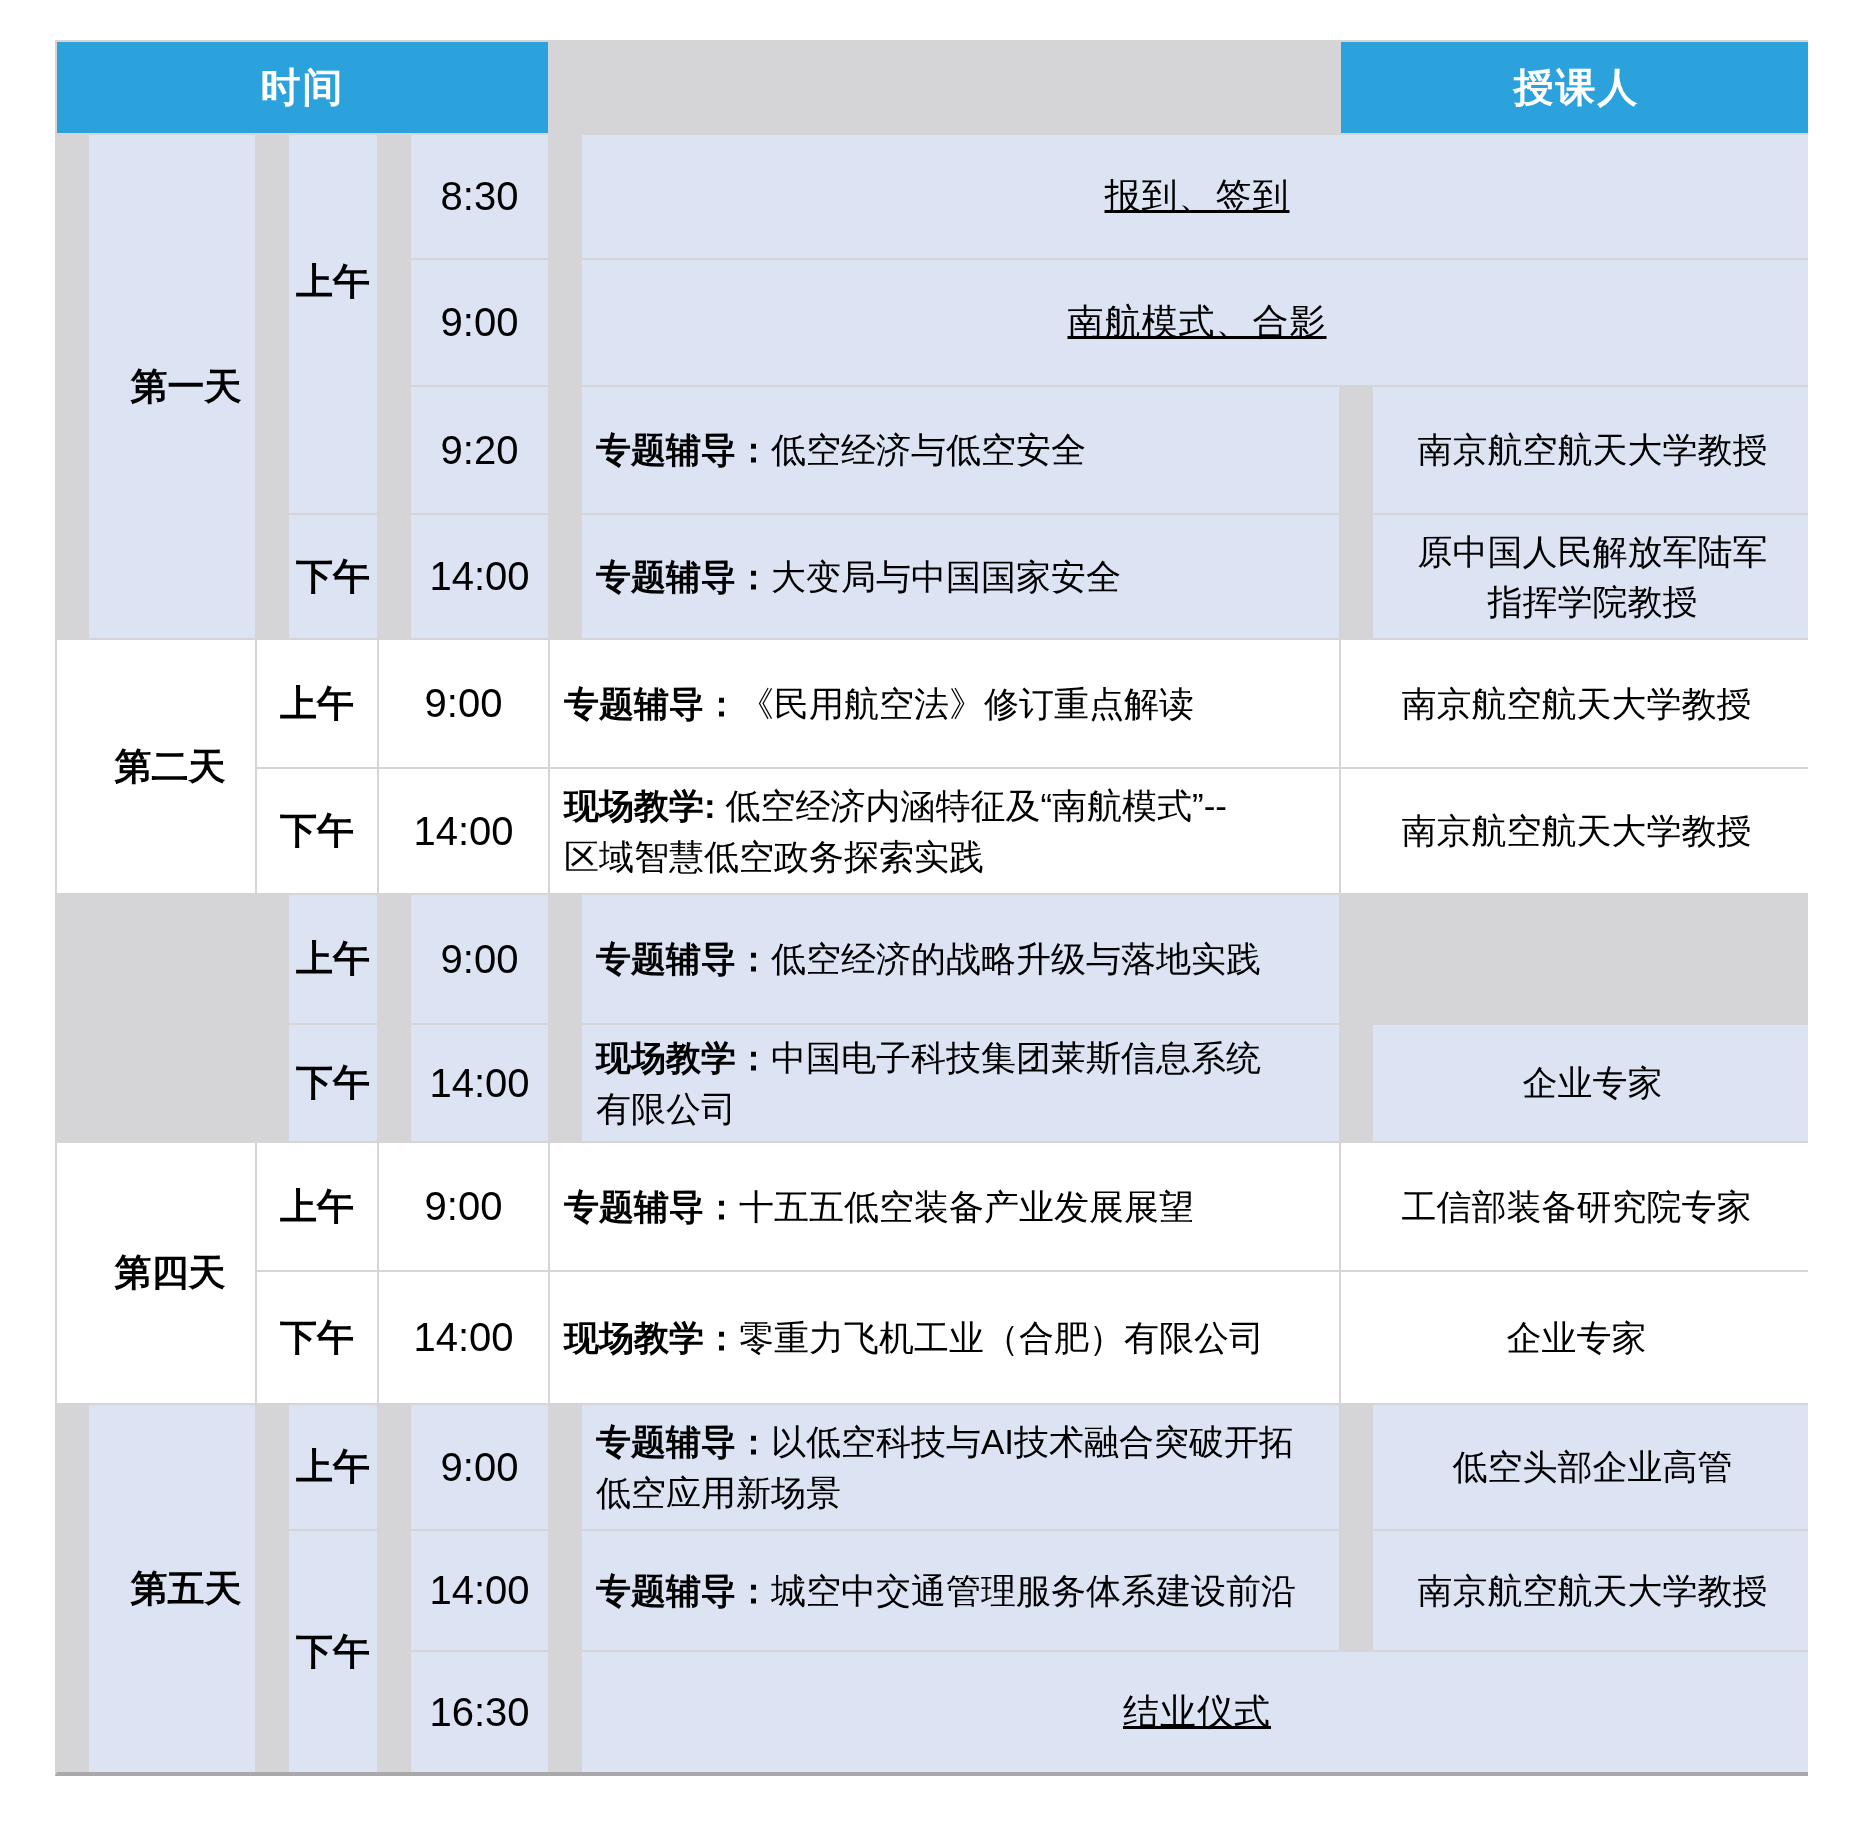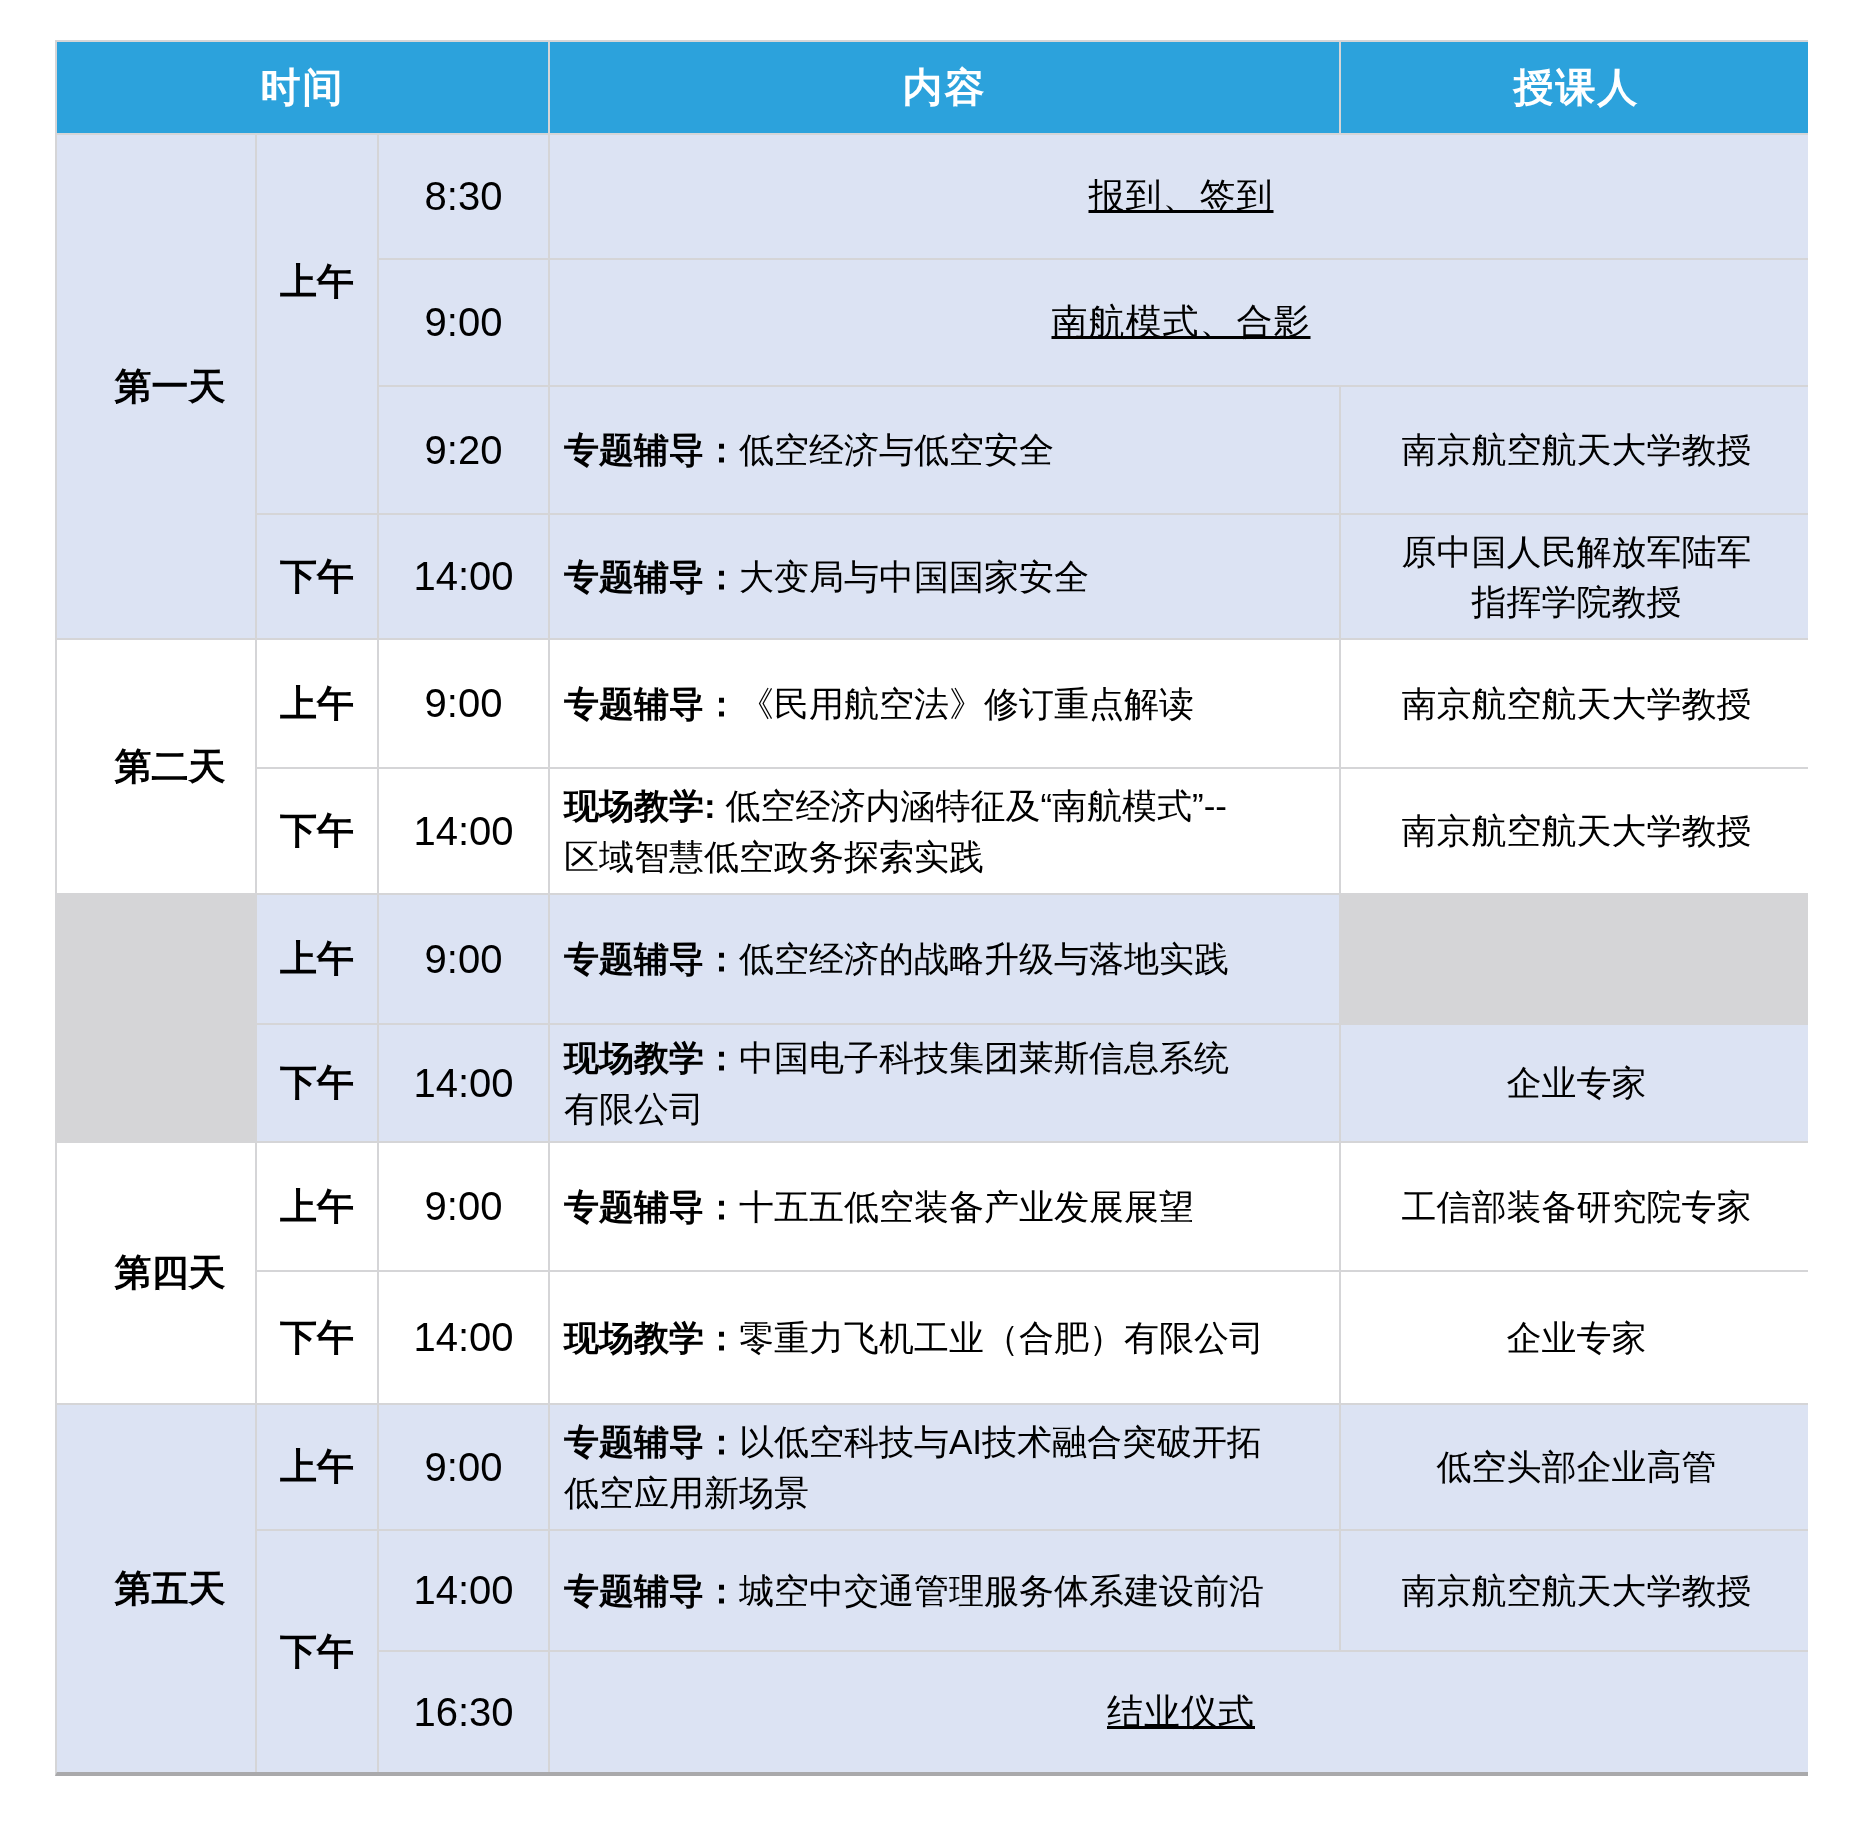--- a/index.html
+++ b/index.html
@@ -13,42 +13,41 @@
     position:absolute;left:55px;top:40px;
     display:grid;
     grid-template-columns:198px 120px 169px 789px 471px;
     grid-template-rows:91px 123px 125px 126px 123px 127px 124px 128px 116px 127px 131px 124px 119px 120px;
     gap:2px;
     background:#d5d5d7;
     border:2px solid #d5d5d7;
     border-bottom:4px solid #a9a9ab;
   }
   .c{display:flex;align-items:center;justify-content:center;text-align:center;}
-  .light{background:#dce3f3;}
+  .light{background:#dce3f3;margin-left:32px;}
   .white{background:#ffffff;}
   .hdr{background:#2ca2dc;color:#ffffff;font-weight:700;font-size:40px;letter-spacing:2px;}
   .day{font-weight:700;font-size:37px;padding-left:28px;}
   .ampm{font-weight:700;font-size:37px;}
   .time{font-size:40px;}
   .content{justify-content:flex-start;text-align:left;padding:0 14px;}
   .ct{font-size:35px;line-height:1.46;}
   .pf{font-weight:700;}
   .tp{white-space:pre-line;}
   .instr{font-size:35px;line-height:1.42;white-space:pre-line;padding:0 20px;}
   .merged{font-size:36px;letter-spacing:1px;text-decoration:underline;}
   .up42{display:block;transform:translateY(-42px);}
 </style>
 </head>
 <body>
 
 <div class="page">
   <div class="tbl">
 
     <div class="c hdr" style="grid-area:1/1/2/4">时间</div>
-    <div class="c hdr" style="grid-area:1/4/2/5">内容</div>
     <div class="c hdr" style="grid-area:1/5/2/6">授课人</div>
 
     <div class="c day light" style="grid-area:2/1/6/2">第一天</div>
     <div class="c ampm light" style="grid-area:2/2/5/3">
         <span class="up42">上午</span>
       </div>
     <div class="c ampm light" style="grid-area:5/2/6/3">下午</div>
 
     <div class="c time light" style="grid-area:2/3/3/4">8:30</div>
     <div class="c merged light" style="grid-area:2/4/3/6">报到、签到</div>

